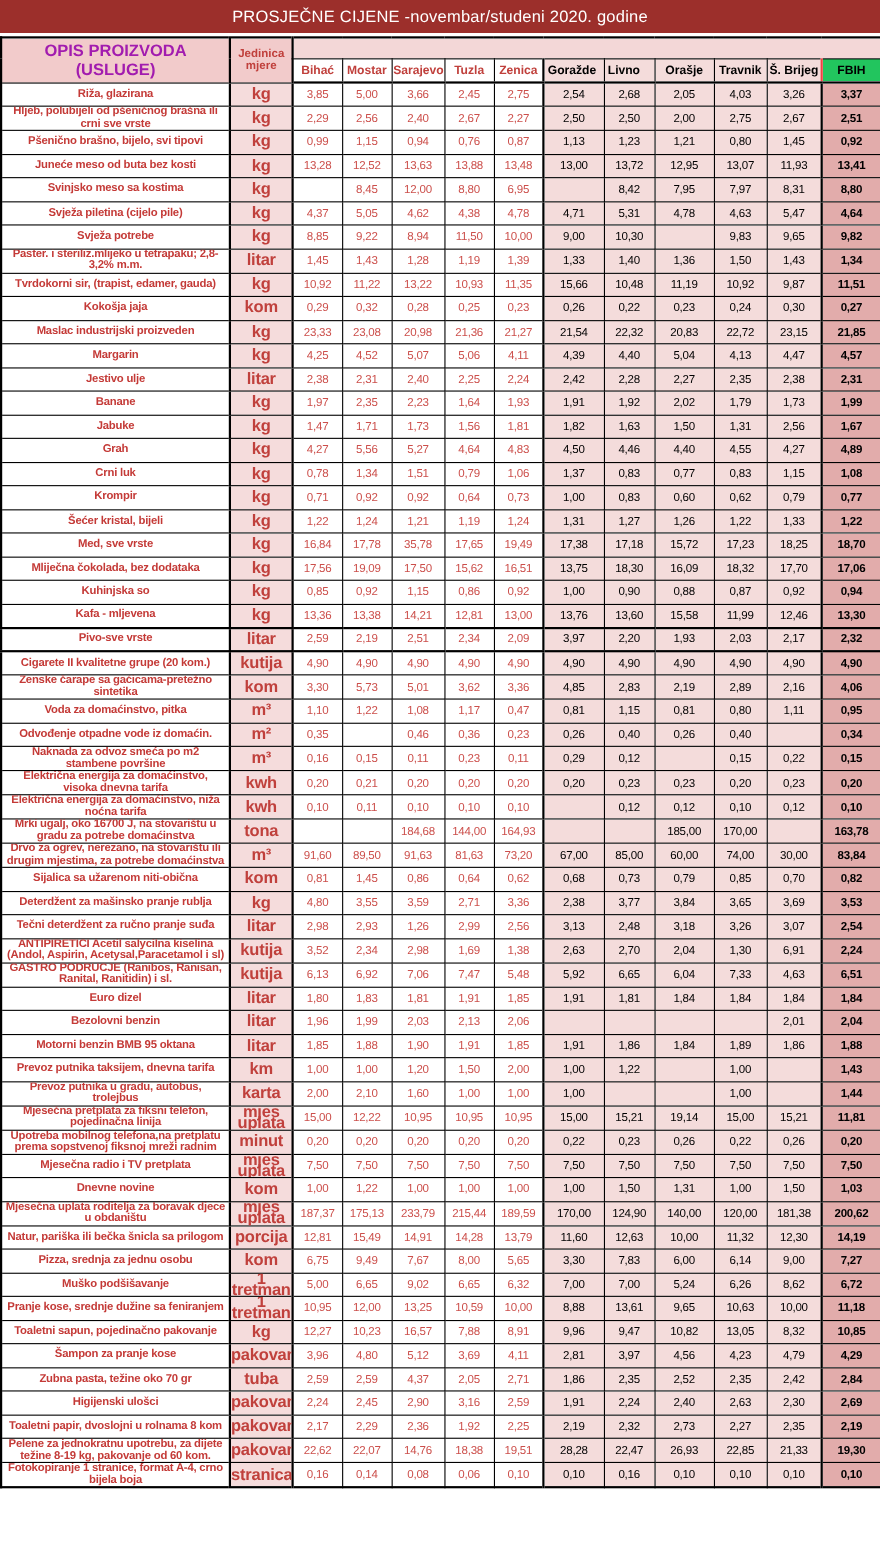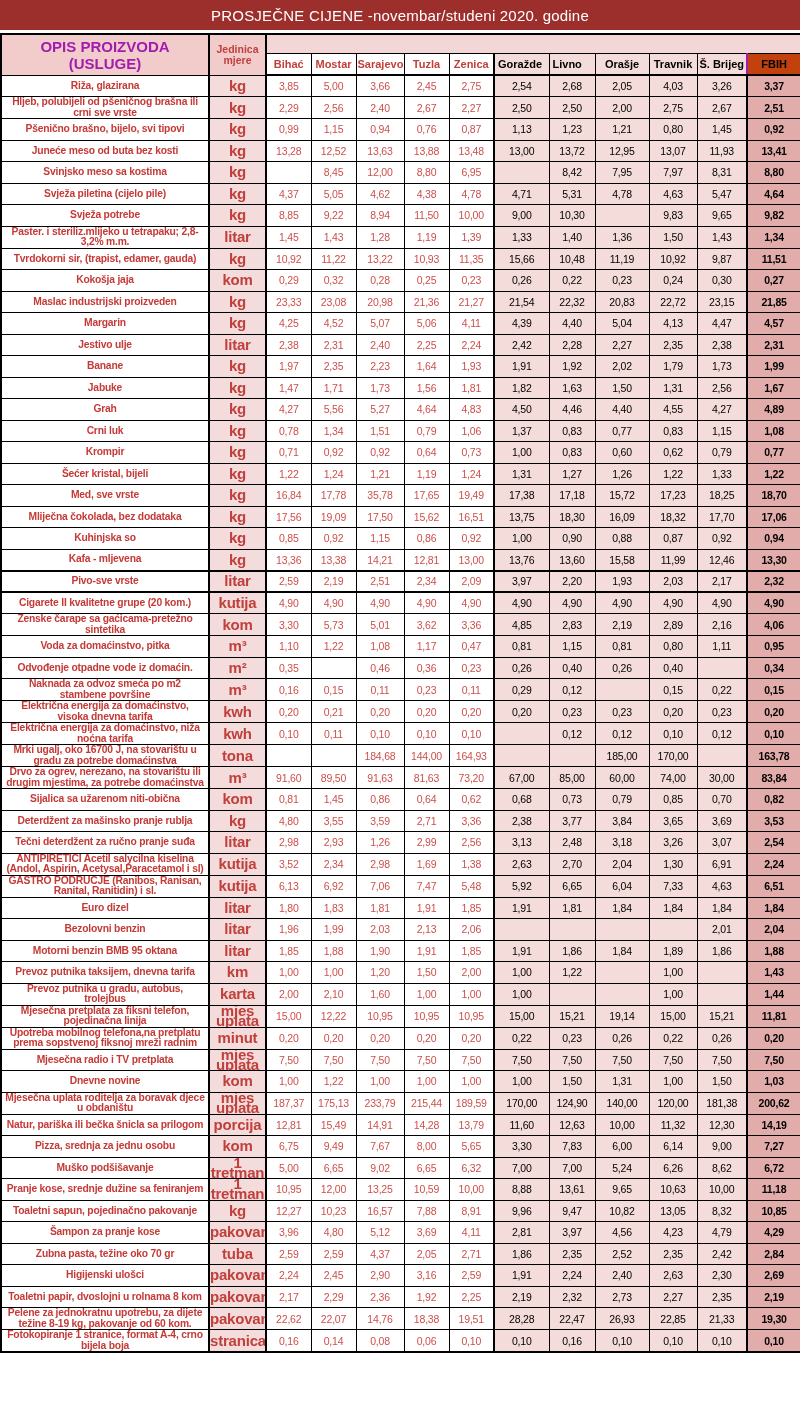--- a/index.html
+++ b/index.html
@@ -40,21 +40,21 @@
     background: #f2cbcb; color: #c0403c;
     font-size: 10.5px; font-weight: bold; line-height: 11px;
     border-right: 2px solid #000;
     width: 57px;
   }
   .h-band { background: #f3d7d7; height: 19px; padding: 0; }
   .city-row th { height: 22px; border-bottom: 2px solid #000; font-size: 11px; font-weight: bold; }
   .h-city { background: #ffffff; color: #c0403c; }
   .h-grp  { background: #f4dcdb; color: #000000; }
   .h-grp.h-left { text-align: left; padding-left: 3px; }
-  .h-fbih { background: #c2410c; color: #000000; border-left: 2px solid #a21caf; }
+  .h-fbih { background: #22c55e; color: #000000; border-left: 2px solid #ef4444; }
   
   tbody td { height: 21.5px; font-size: 10.5px; letter-spacing: -0.2px; }
   .c-name {
     background: #ffffff; color: #c43a37;
     font-weight: bold; font-size: 10.3px; line-height: 10.5px;
     border-right: 2px solid #000;
     padding: 0 3px;
   }
   .c-unit {
     background: #f5dcdc; color: #c0403c;

